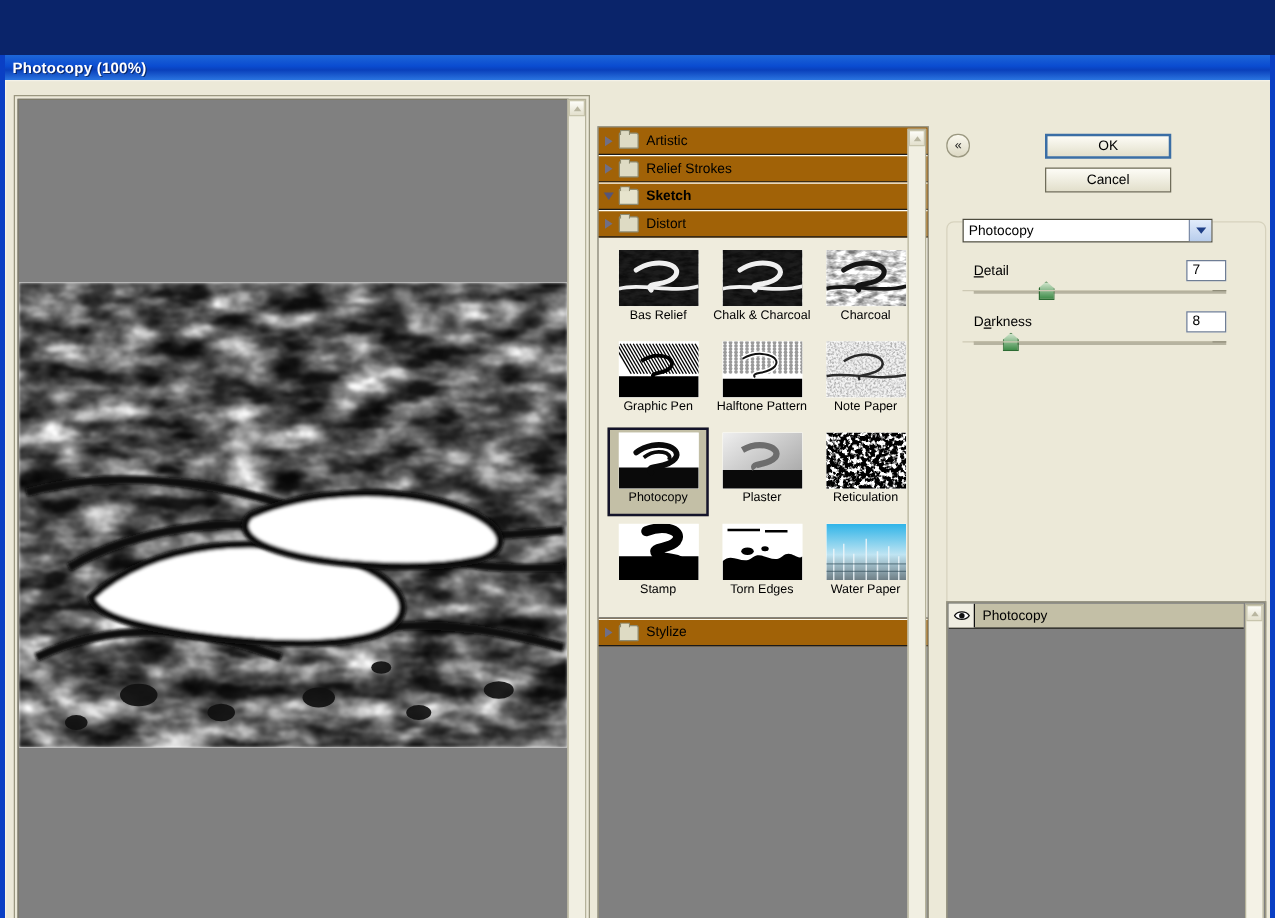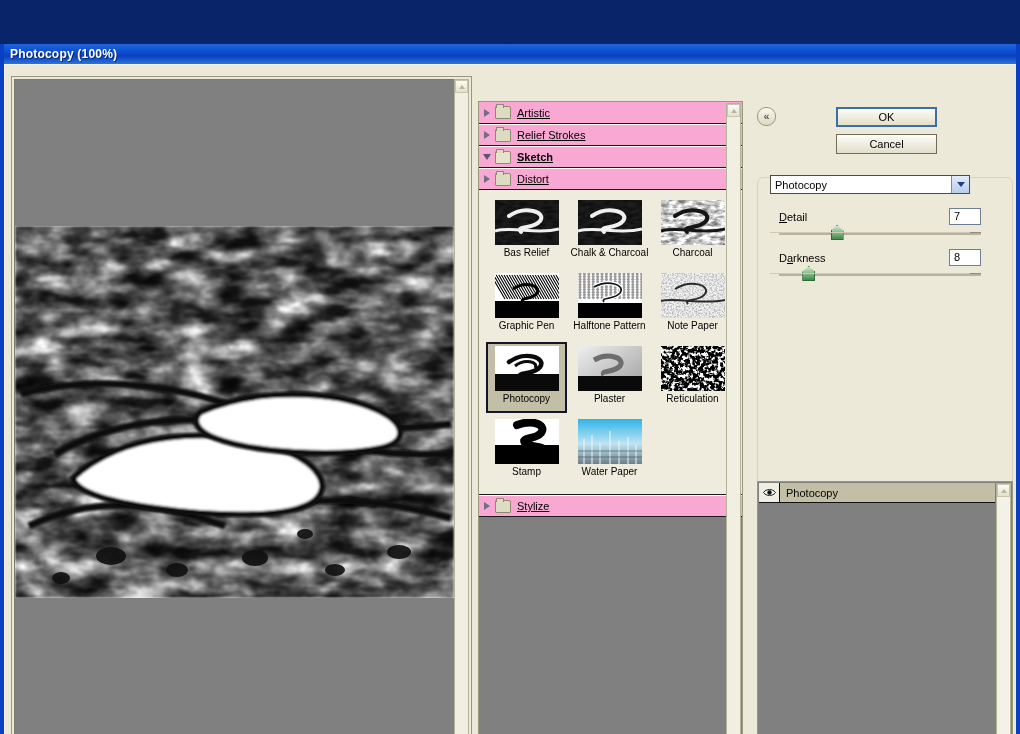--- a/index.html
+++ b/index.html
@@ -101,23 +101,23 @@
     display:flex;align-items:center;justify-content:center;
   }
   .grip{width:1px;height:7px;background:#7f90b4;margin:0 1px;}
 
   
   .gallery{
     position:absolute;left:473px;top:36px;width:265px;height:684px;
     background:#808080;border:1px solid #9a9780;box-sizing:border-box;
   }
   .cat-row{
-    position:relative;height:22px;background:#f9a8d4;
+    position:relative;height:22px;background:#a16207;
     border-bottom:1px solid #1a1a1a;border-top:1px solid #fffdf2;
-    display:flex;align-items:center;box-sizing:border-box;text-decoration:underline;
+    display:flex;align-items:center;box-sizing:border-box;
   }
   .cat-row.first{border-top:none;}
   .cat-arrow{width:16px;display:flex;align-items:center;justify-content:center;}
   .arrow-right{width:0;height:0;border-top:4px solid transparent;border-bottom:4px solid transparent;border-left:6px solid #6f6f87;}
   .arrow-down{width:0;height:0;border-left:4px solid transparent;border-right:4px solid transparent;border-top:6px solid #55557a;}
   .folder{
     width:14px;height:11px;margin-right:6px;position:relative;
     background:#dedbc4;border:1px solid #8d8a70;border-radius:1px 2px 1px 1px;
   }
   .folder:before{
@@ -675,20 +675,35 @@
                   <rect width="64" height="45" fill="#fff"></rect>
                   <rect y="26" width="64" height="19" fill="#000"></rect>
                   <path d="M22 6 C38 0 52 6 46 14 C40 21 26 18 30 24 C34 29 48 26 50 32" stroke="#000" stroke-width="8" fill="none" stroke-linecap="round"></path>
                 </svg>
               </span>
               <span class="thumb-label">Stamp</span>
             </div>
             <div class="thumb-cell">
               <span class="thumb-img">
                 <svg width="64" height="45" viewBox="0 0 64 45">
+                  <rect width="64" height="45" fill="#fff"></rect>
+                  <path d="M0 30 C8 22 16 34 24 27 C32 21 40 33 48 26 C55 20 60 30 64 26 L64 45 L0 45 Z" fill="#000"></path>
+                  <g fill="#000">
+                    <rect x="4" y="4" width="26" height="2"></rect>
+                    <rect x="34" y="5" width="18" height="2"></rect>
+                    <ellipse cx="20" cy="22" rx="5" ry="3"></ellipse>
+                    <ellipse cx="34" cy="20" rx="3" ry="2"></ellipse>
+                  </g>
+                </svg>
+              </span>
+              <span class="thumb-label">Torn Edges</span>
+            </div>
+            <div class="thumb-cell">
+              <span class="thumb-img">
+                <svg width="64" height="45" viewBox="0 0 64 45">
                   <defs>
                     <linearGradient id="wp13" x1="0" y1="0" x2="0" y2="1">
                       <stop offset="0" stop-color="#2fb4e8"></stop>
                       <stop offset="0.55" stop-color="#bfe4f2"></stop>
                       <stop offset="1" stop-color="#6f7f86"></stop>
                     </linearGradient>
                   </defs>
                   <rect width="64" height="45" fill="url(#wp13)"></rect>
                   <g stroke="#eef6fa" stroke-width="1.2" opacity="0.85">
                     <path d="M6 45 V20"></path>

